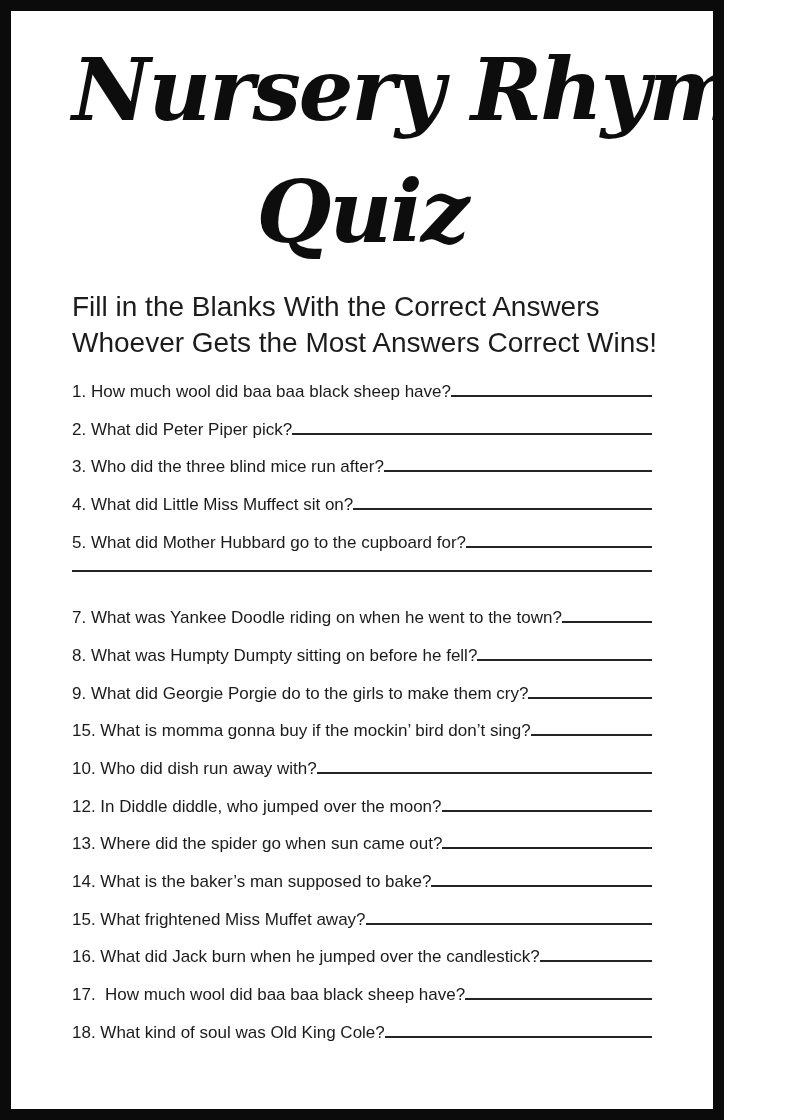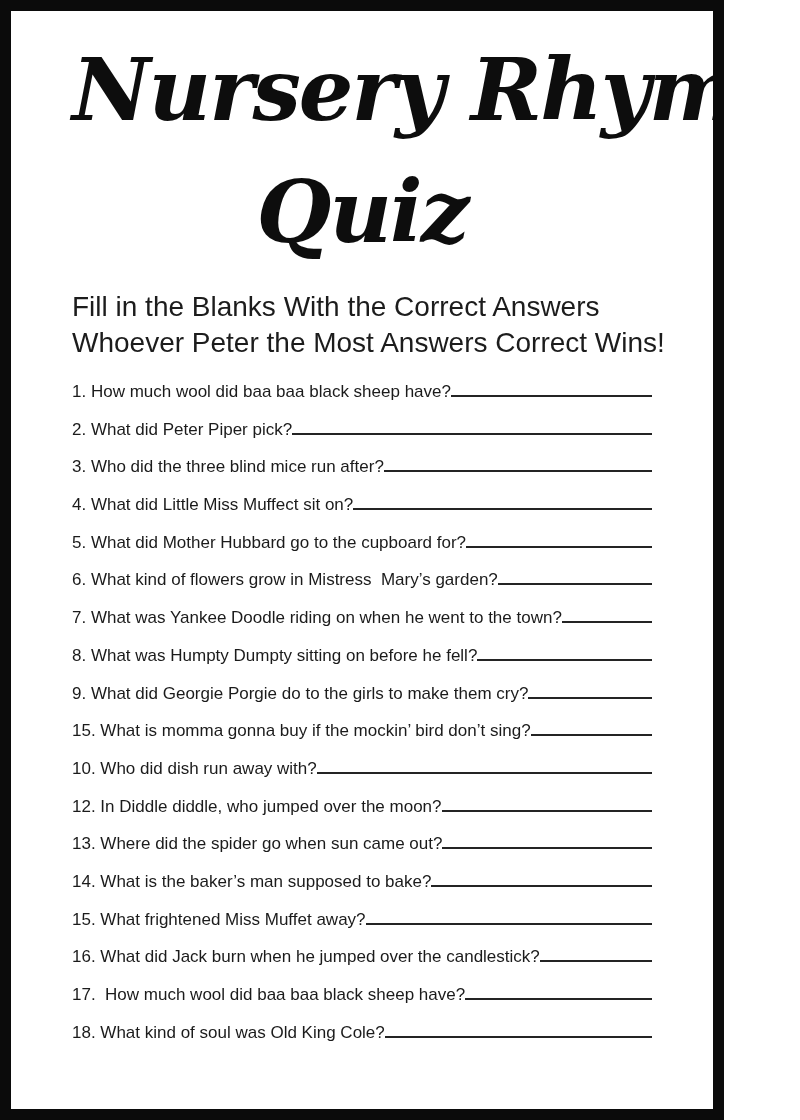--- a/index.html
+++ b/index.html
@@ -73,21 +73,21 @@
 <body>
 
 <div class="page">
   <h1 class="title">
     <span class="title-line">Nursery Rhyme</span>
     <span class="title-line">Quiz</span>
   </h1>
 
   <p class="subtitle">
     <span>Fill in the Blanks With the Correct Answers</span>
-    <span>Whoever Peter the Most Answers Correct Wins!</span>
+    <span>Whoever Gets the Most Answers Correct Wins!</span>
   </p>
 
   <div class="questions" id="questions">
   <div class="question-row">
     <span class="q-text">1. How much wool did baa baa black sheep have?</span>
     <span class="answer-line"></span>
   </div>
 
   <div class="question-row">
     <span class="q-text">2. What did Peter Piper pick?</span>
@@ -103,21 +103,20 @@
     <span class="q-text">4. What did Little Miss Muffect sit on?</span>
     <span class="answer-line"></span>
   </div>
 
   <div class="question-row">
     <span class="q-text">5. What did Mother Hubbard go to the cupboard for?</span>
     <span class="answer-line"></span>
   </div>
 
   <div class="question-row">
-    <span class="q-text">6. What kind of flowers grow in Mistress  Mary’s garden?</span>
     <span class="answer-line"></span>
   </div>
 
   <div class="question-row">
     <span class="q-text">7. What was Yankee Doodle riding on when he went to the town?</span>
     <span class="answer-line"></span>
   </div>
 
   <div class="question-row">
     <span class="q-text">8. What was Humpty Dumpty sitting on before he fell?</span>

